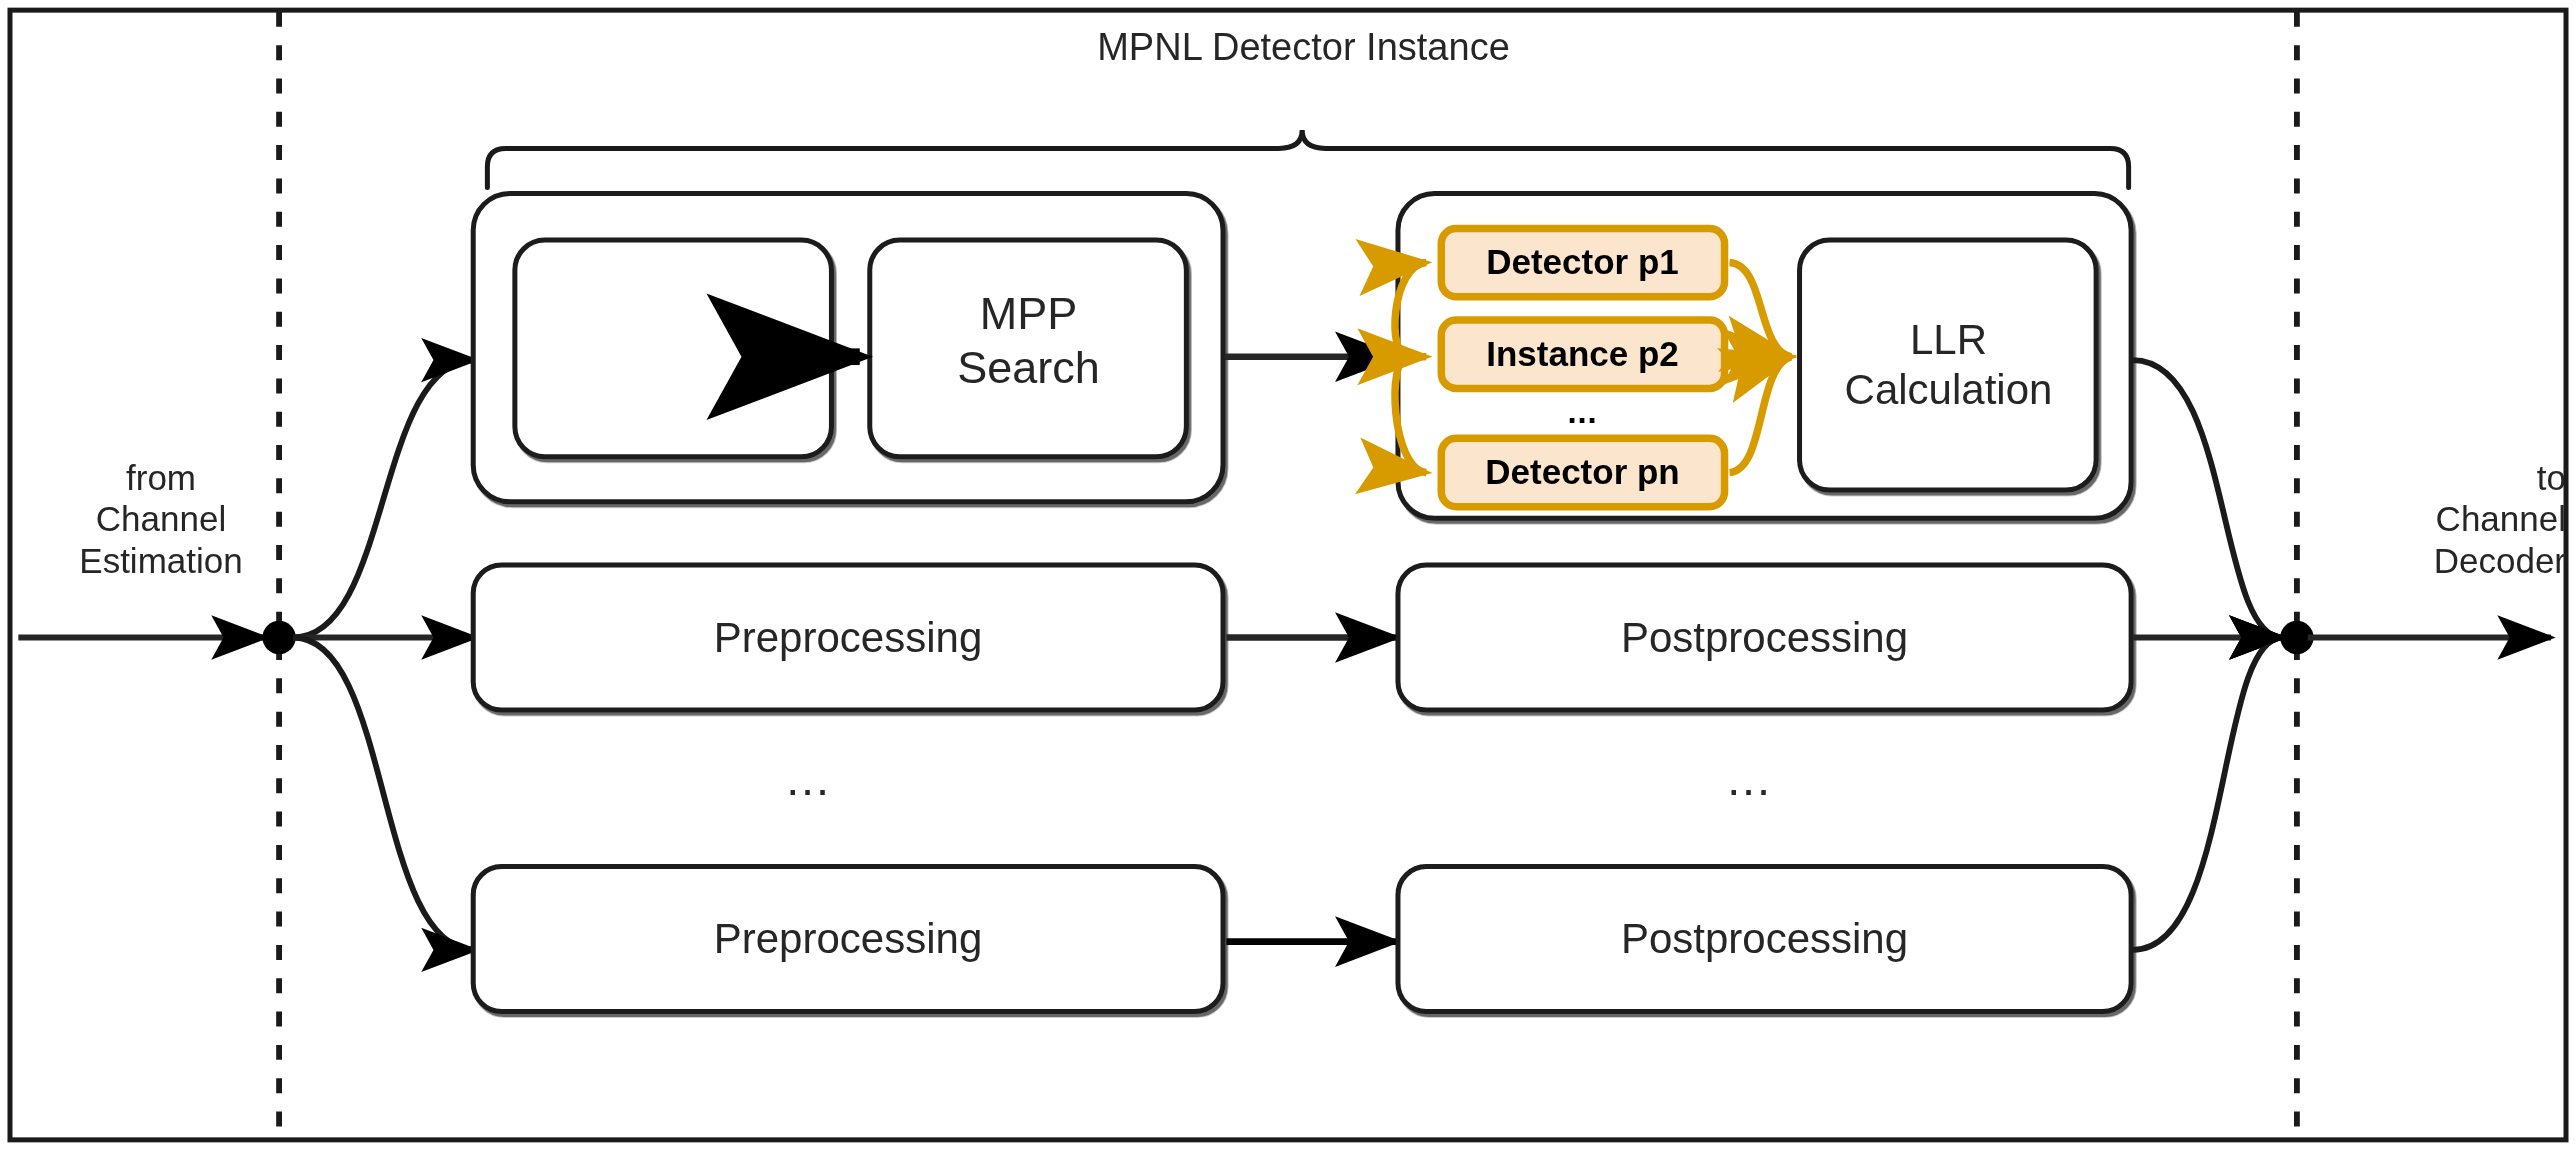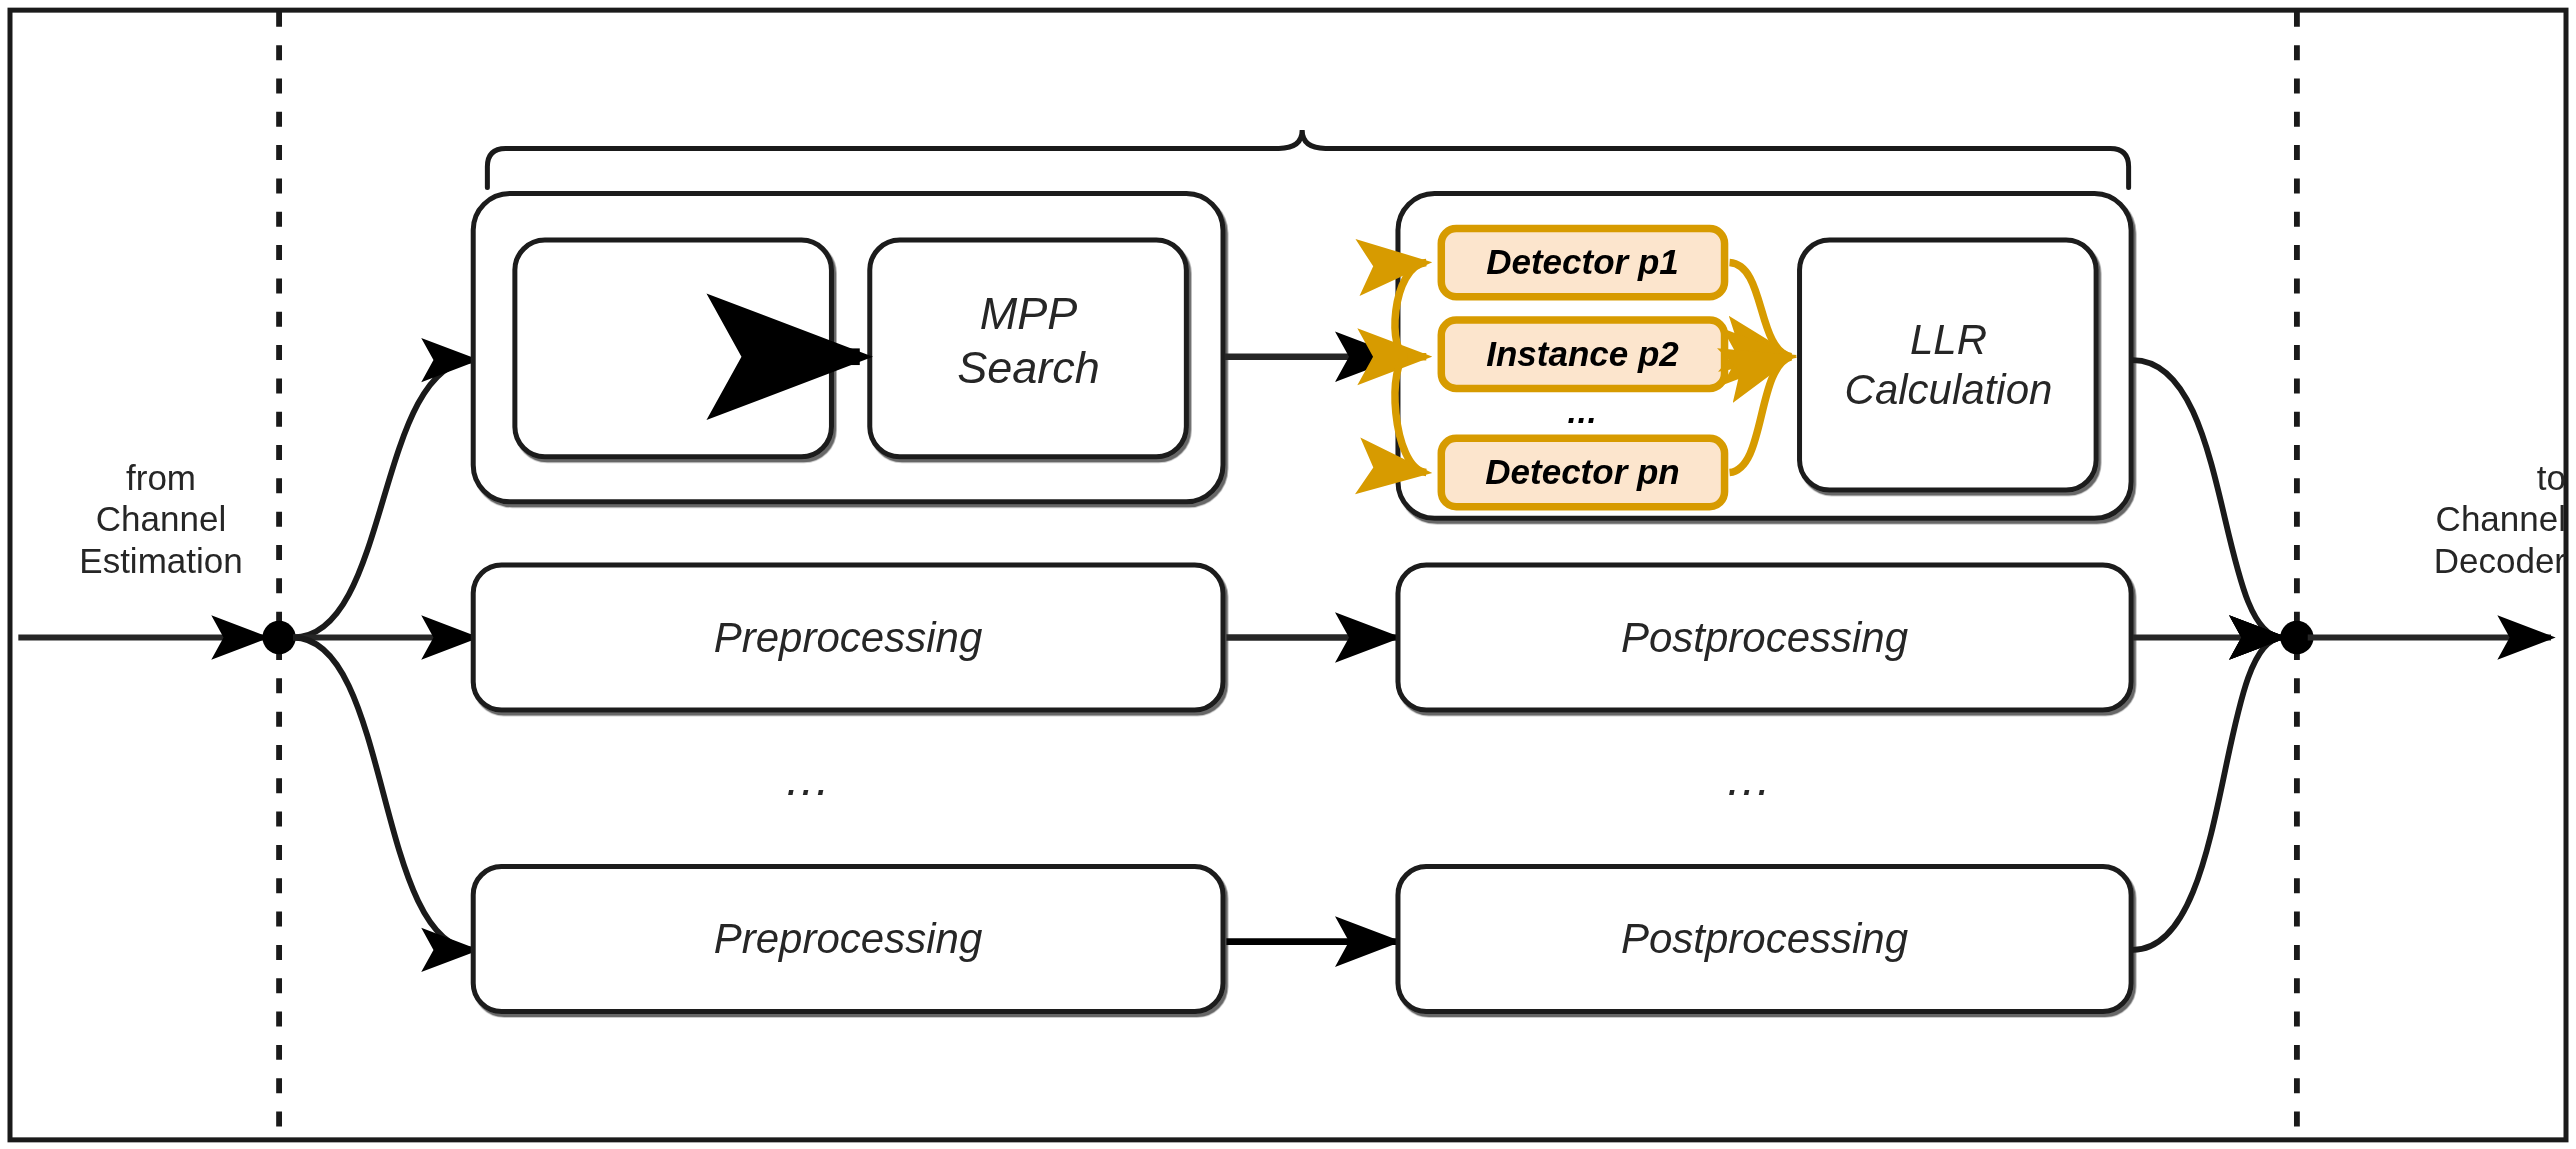--- a/index.html
+++ b/index.html
@@ -31,21 +31,20 @@
     text-align: center;
     line-height: 1.18;
     white-space: pre-line;
     pointer-events: none;
     user-select: none;
   }
   .lbl-box {
     display: flex;
     align-items: center;
     justify-content: center;
-    font-style: italic;
   }
   .t-title {
     font-size: 38px;
     color: #262626;
   }
   .t-caption {
     font-size: 38px;
     color: #262626;
   }
   .t-io {
@@ -194,20 +193,21 @@
       <line x1="2560" y1="765" x2="2740" y2="765" stroke="#262626" marker-end="url(#ah)"></line>
       <path d="M 2560,1140 C 2680,1140 2660,765 2740,765" marker-end="url(#ah)"></path>
     </g>
 
     <g>
       <circle cx="2757" cy="765" r="20" fill="#000000"></circle>
       <line x1="2770" y1="765" x2="3062" y2="765" stroke="#262626" stroke-width="7" marker-end="url(#ah)"></line>
     </g>
   </svg>
 
+  <div class="lbl t-title" style="left:887px; top:25px; width:833px;">MPNL Detector Instance</div>
 
 
   <div class="lbl t-io" style="left:36px; top:457px; width:250px;text-align:center;">from
 Channel
 Estimation</div>
 
   <div class="lbl t-io" style="left:2324px; top:457px; width:242px;text-align:right;">to
 Channel
 Decoder</div>
 

